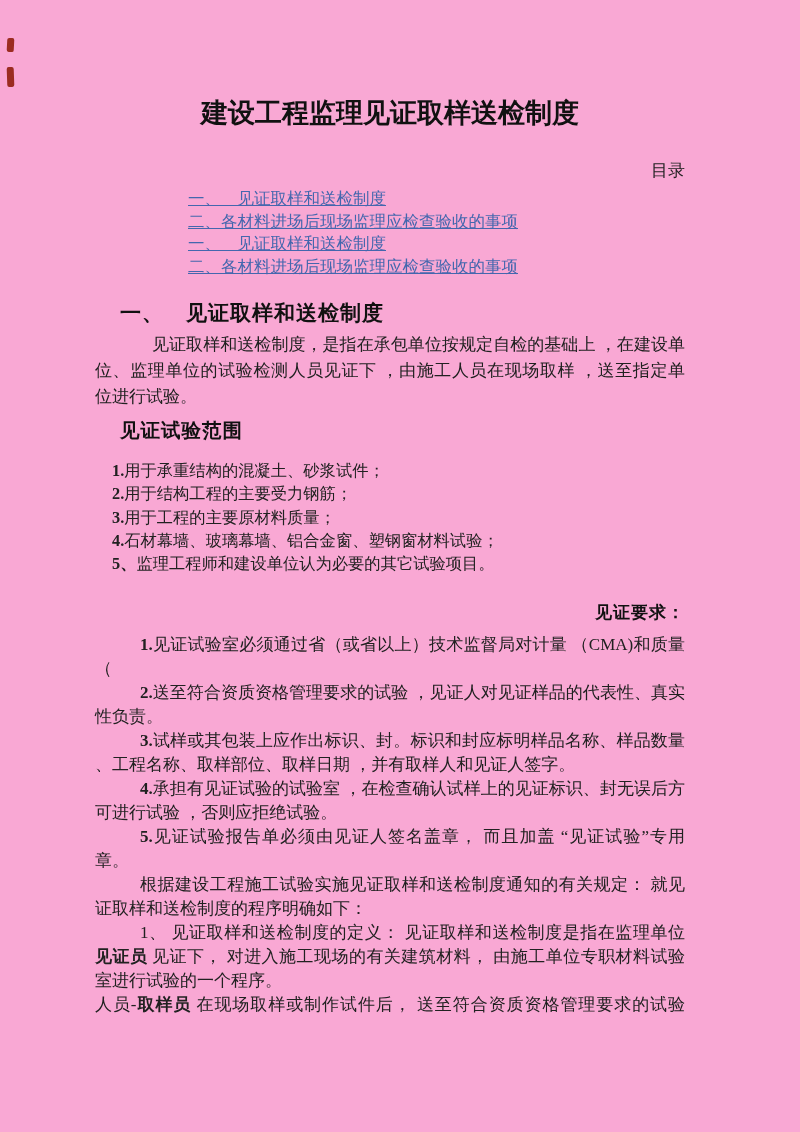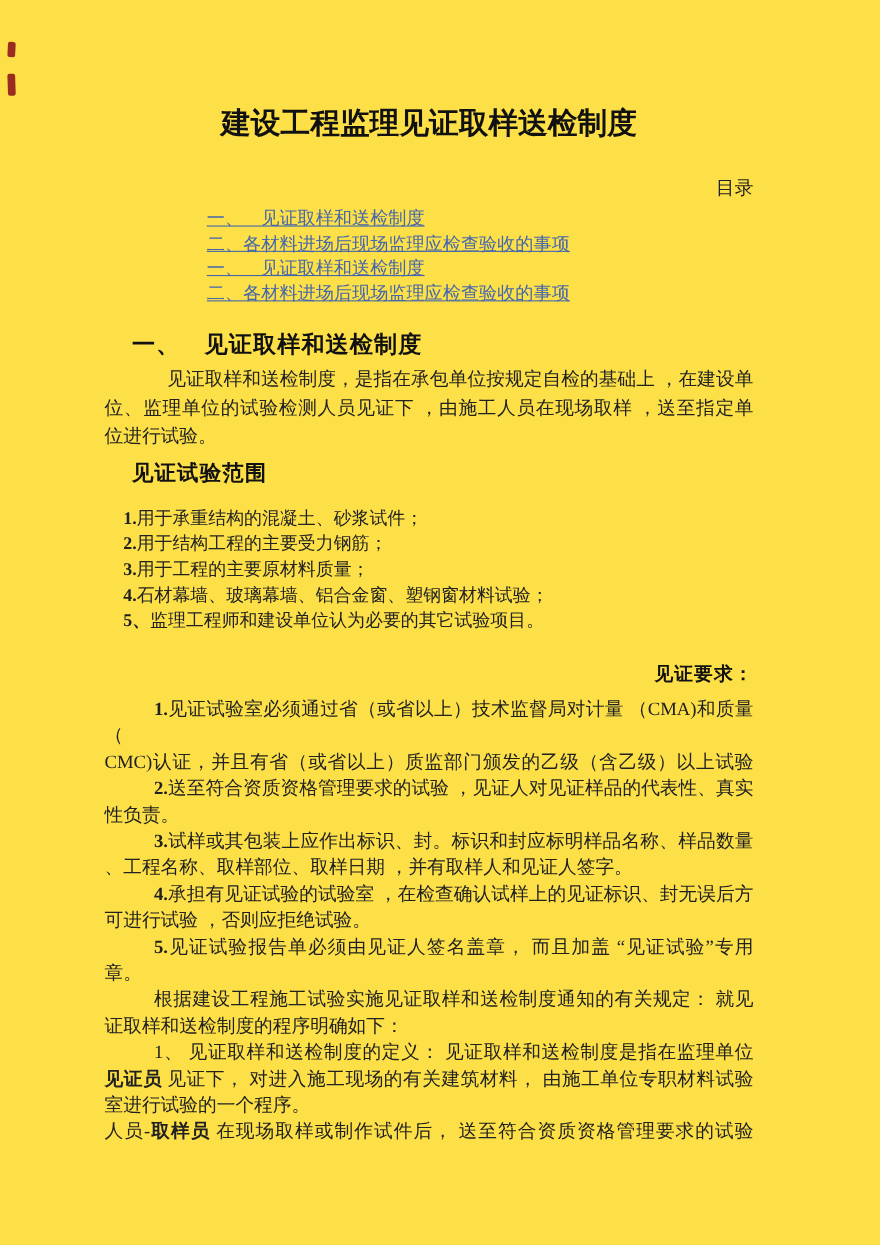--- a/index.html
+++ b/index.html
@@ -3,21 +3,21 @@
 <meta charset="utf-8">
 <style>
   :root { --link:#4467ae; --mark:#9b2c21; --ink:#212121; }
   * { margin:0; padding:0; box-sizing:border-box; }
   html,body { background:#fff; }
   body {
     width:800px; height:1132px;
     font-family:"Liberation Serif","DejaVu Serif",serif;
     color:var(--ink);
   }
-  .page { position:relative; width:800px; height:1132px; background:#fde047; overflow:hidden; }
+  .page { position:relative; width:800px; height:1132px; background:#f9a8d4; overflow:hidden; }
   .red-mark { position:absolute; background:var(--mark); border-radius:2px; }
   .red-mark.m1 { left:7px; top:38px; width:7px; height:14px; transform:rotate(3deg); }
   .red-mark.m2 { left:7px; top:67px; width:7px; height:20px; transform:rotate(-2deg); }
   .content { position:absolute; left:95px; top:0; width:590px; }
 
   .doc-title {
     margin-top:96px; text-align:center;
     font-family:"DejaVu Sans","Liberation Sans",sans-serif;
     font-weight:bold; font-size:27px; line-height:34px; color:#111;
   }
@@ -83,21 +83,20 @@
       <div class="scope-item"><b class="num">2.</b><span>用于结构工程的主要受力钢筋；</span></div>
       <div class="scope-item"><b class="num">3.</b><span>用于工程的主要原材料质量；</span></div>
       <div class="scope-item"><b class="num">4.</b><span>石材幕墙、玻璃幕墙、铝合金窗、塑钢窗材料试验；</span></div>
       <div class="scope-item"><b class="num">5、</b><span>监理工程师和建设单位认为必要的其它试验项目。</span></div>
     </div>
 
     <h3 class="h-sub req">见证要求：</h3>
     <div class="req-items">
       <div class="para req">
           <div class="tline full first"><b>1.</b><span>见证试验室必须通过省（或省以上）技术监督局对计量 （CMA)和质量（</span></div>
-          <div class="tline full"><span>CMC)认证，并且有省（或省以上）质监部门颁发的乙级（含乙级）以上试验</span></div>
         </div>
       <div class="para req">
           <div class="tline full first"><b>2.</b><span>送至符合资质资格管理要求的试验 ，见证人对见证样品的代表性、真实</span></div>
           <div class="tline"><span>性负责。</span></div>
         </div>
       <div class="para req">
           <div class="tline full first"><b>3.</b><span>试样或其包装上应作出标识、封。标识和封应标明样品名称、样品数量</span></div>
           <div class="tline"><span>、工程名称、取样部位、取样日期 ，并有取样人和见证人签字。</span></div>
         </div>
       <div class="para req">

